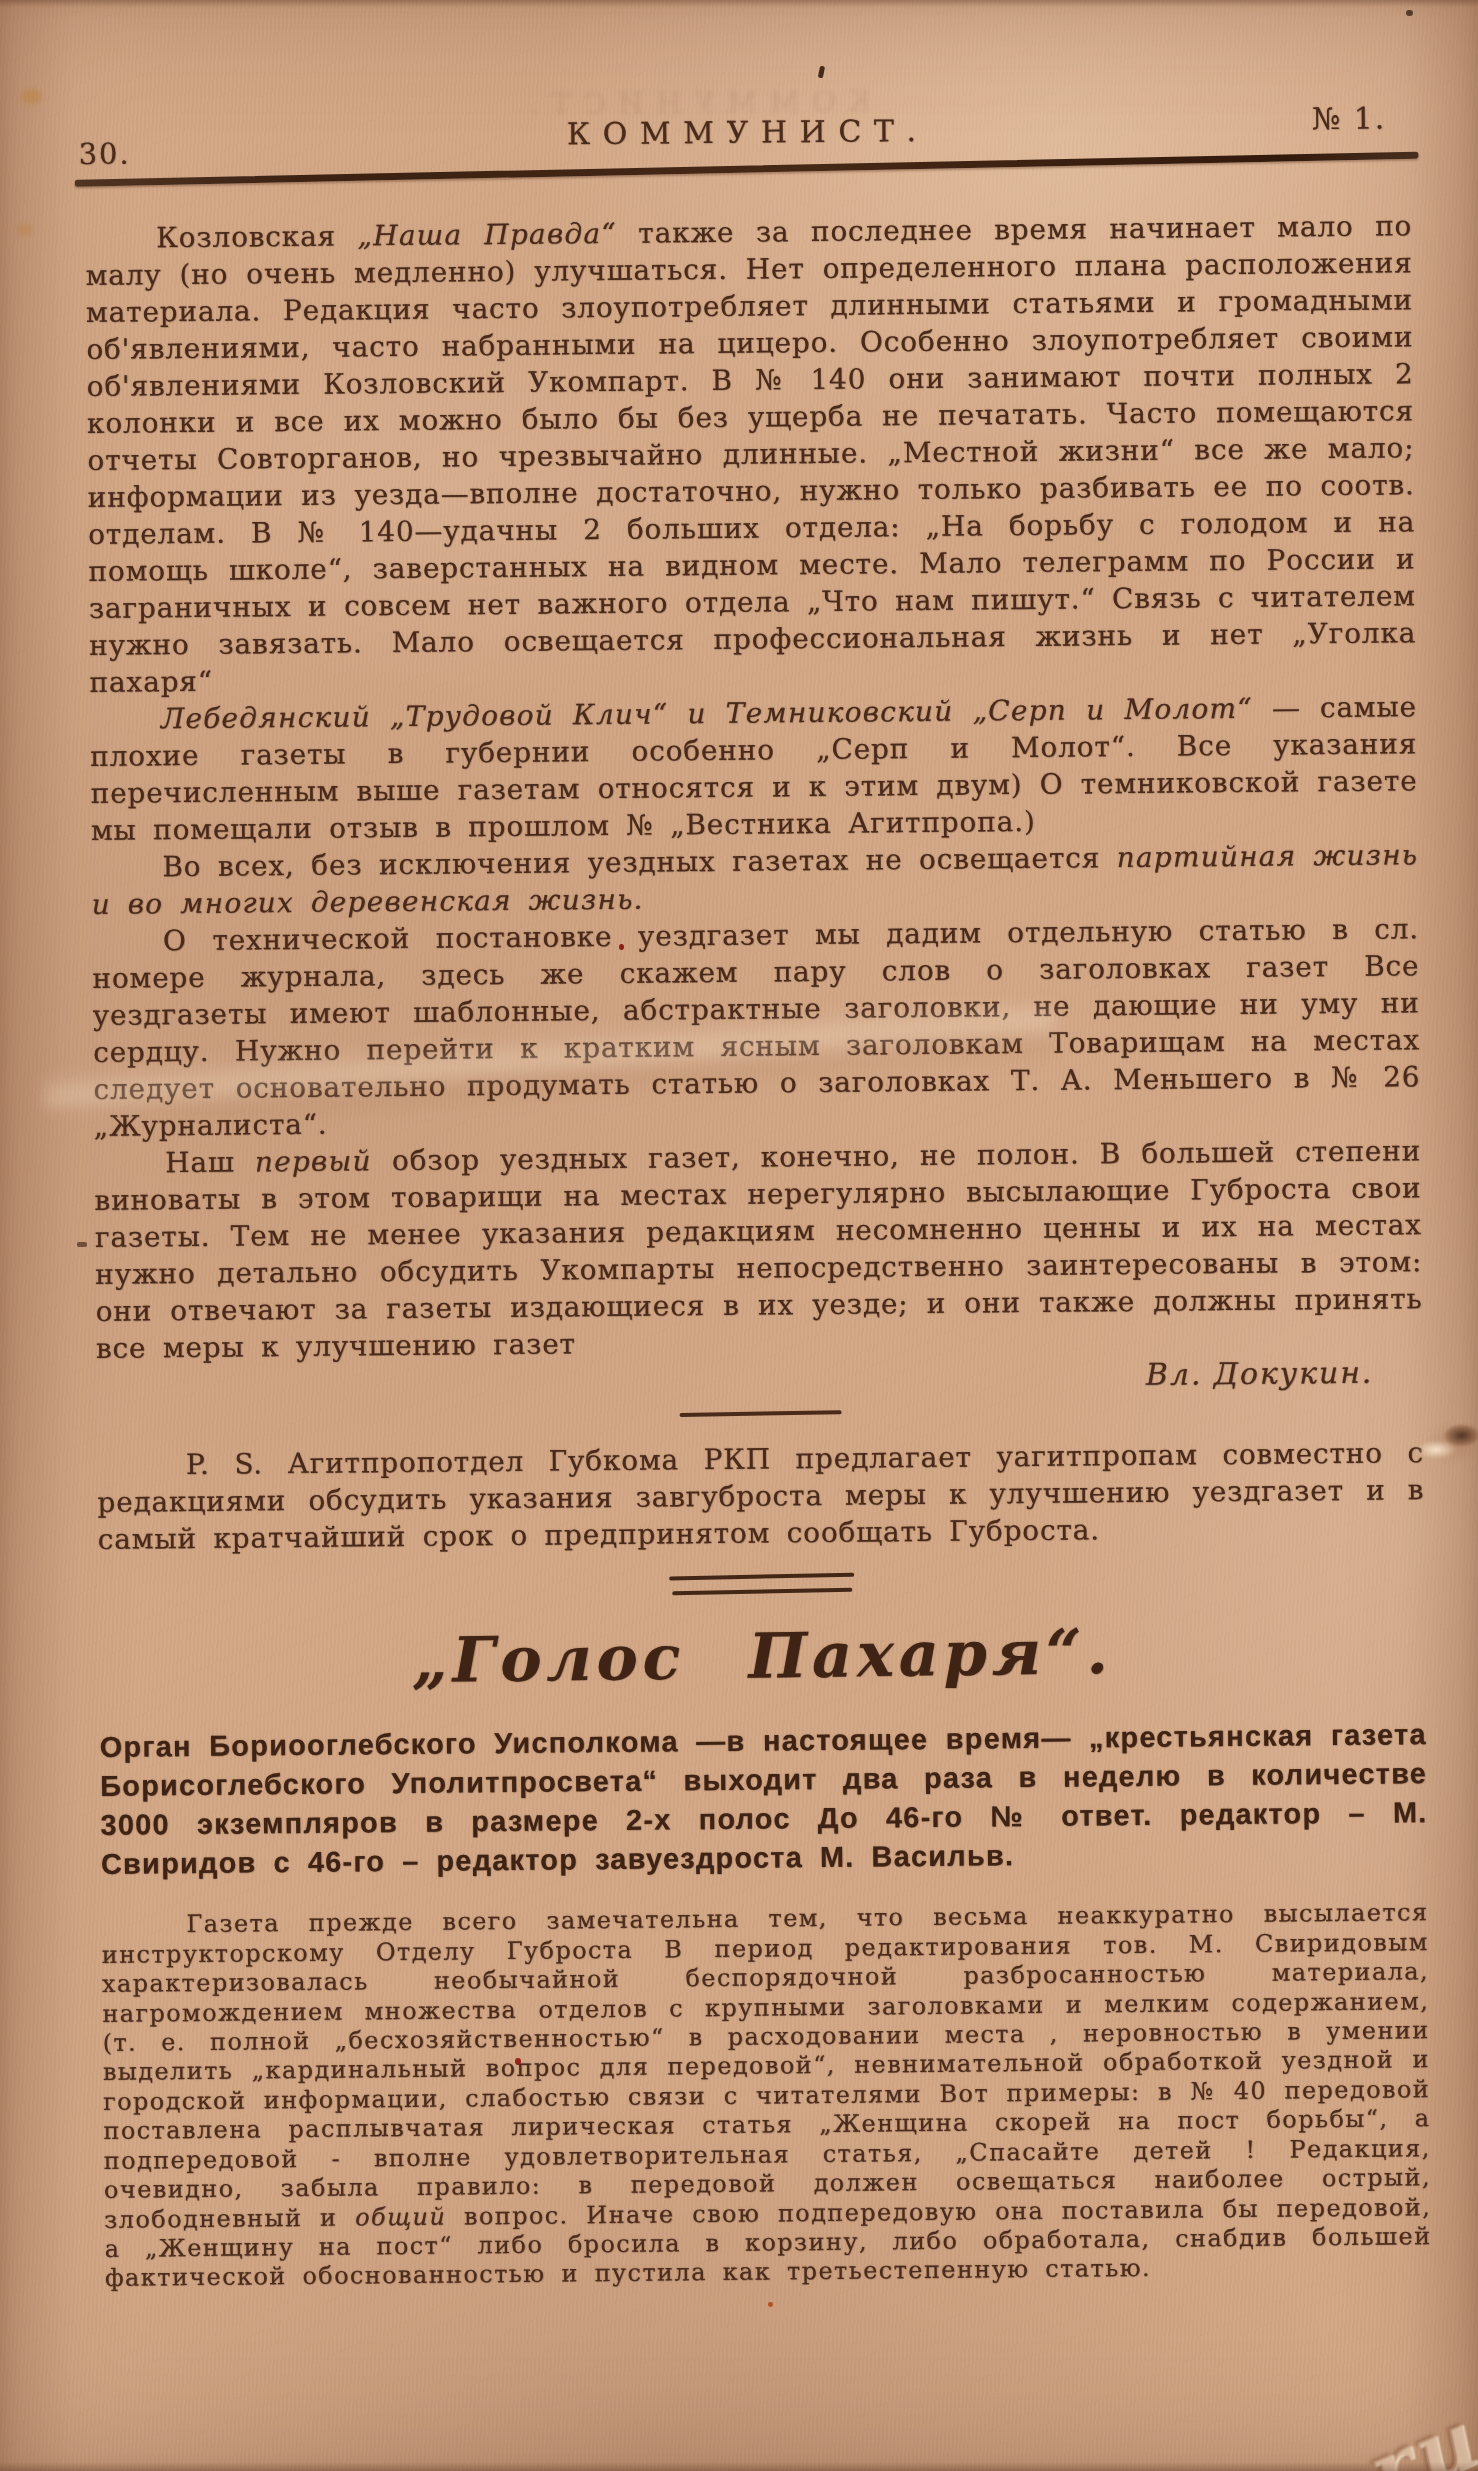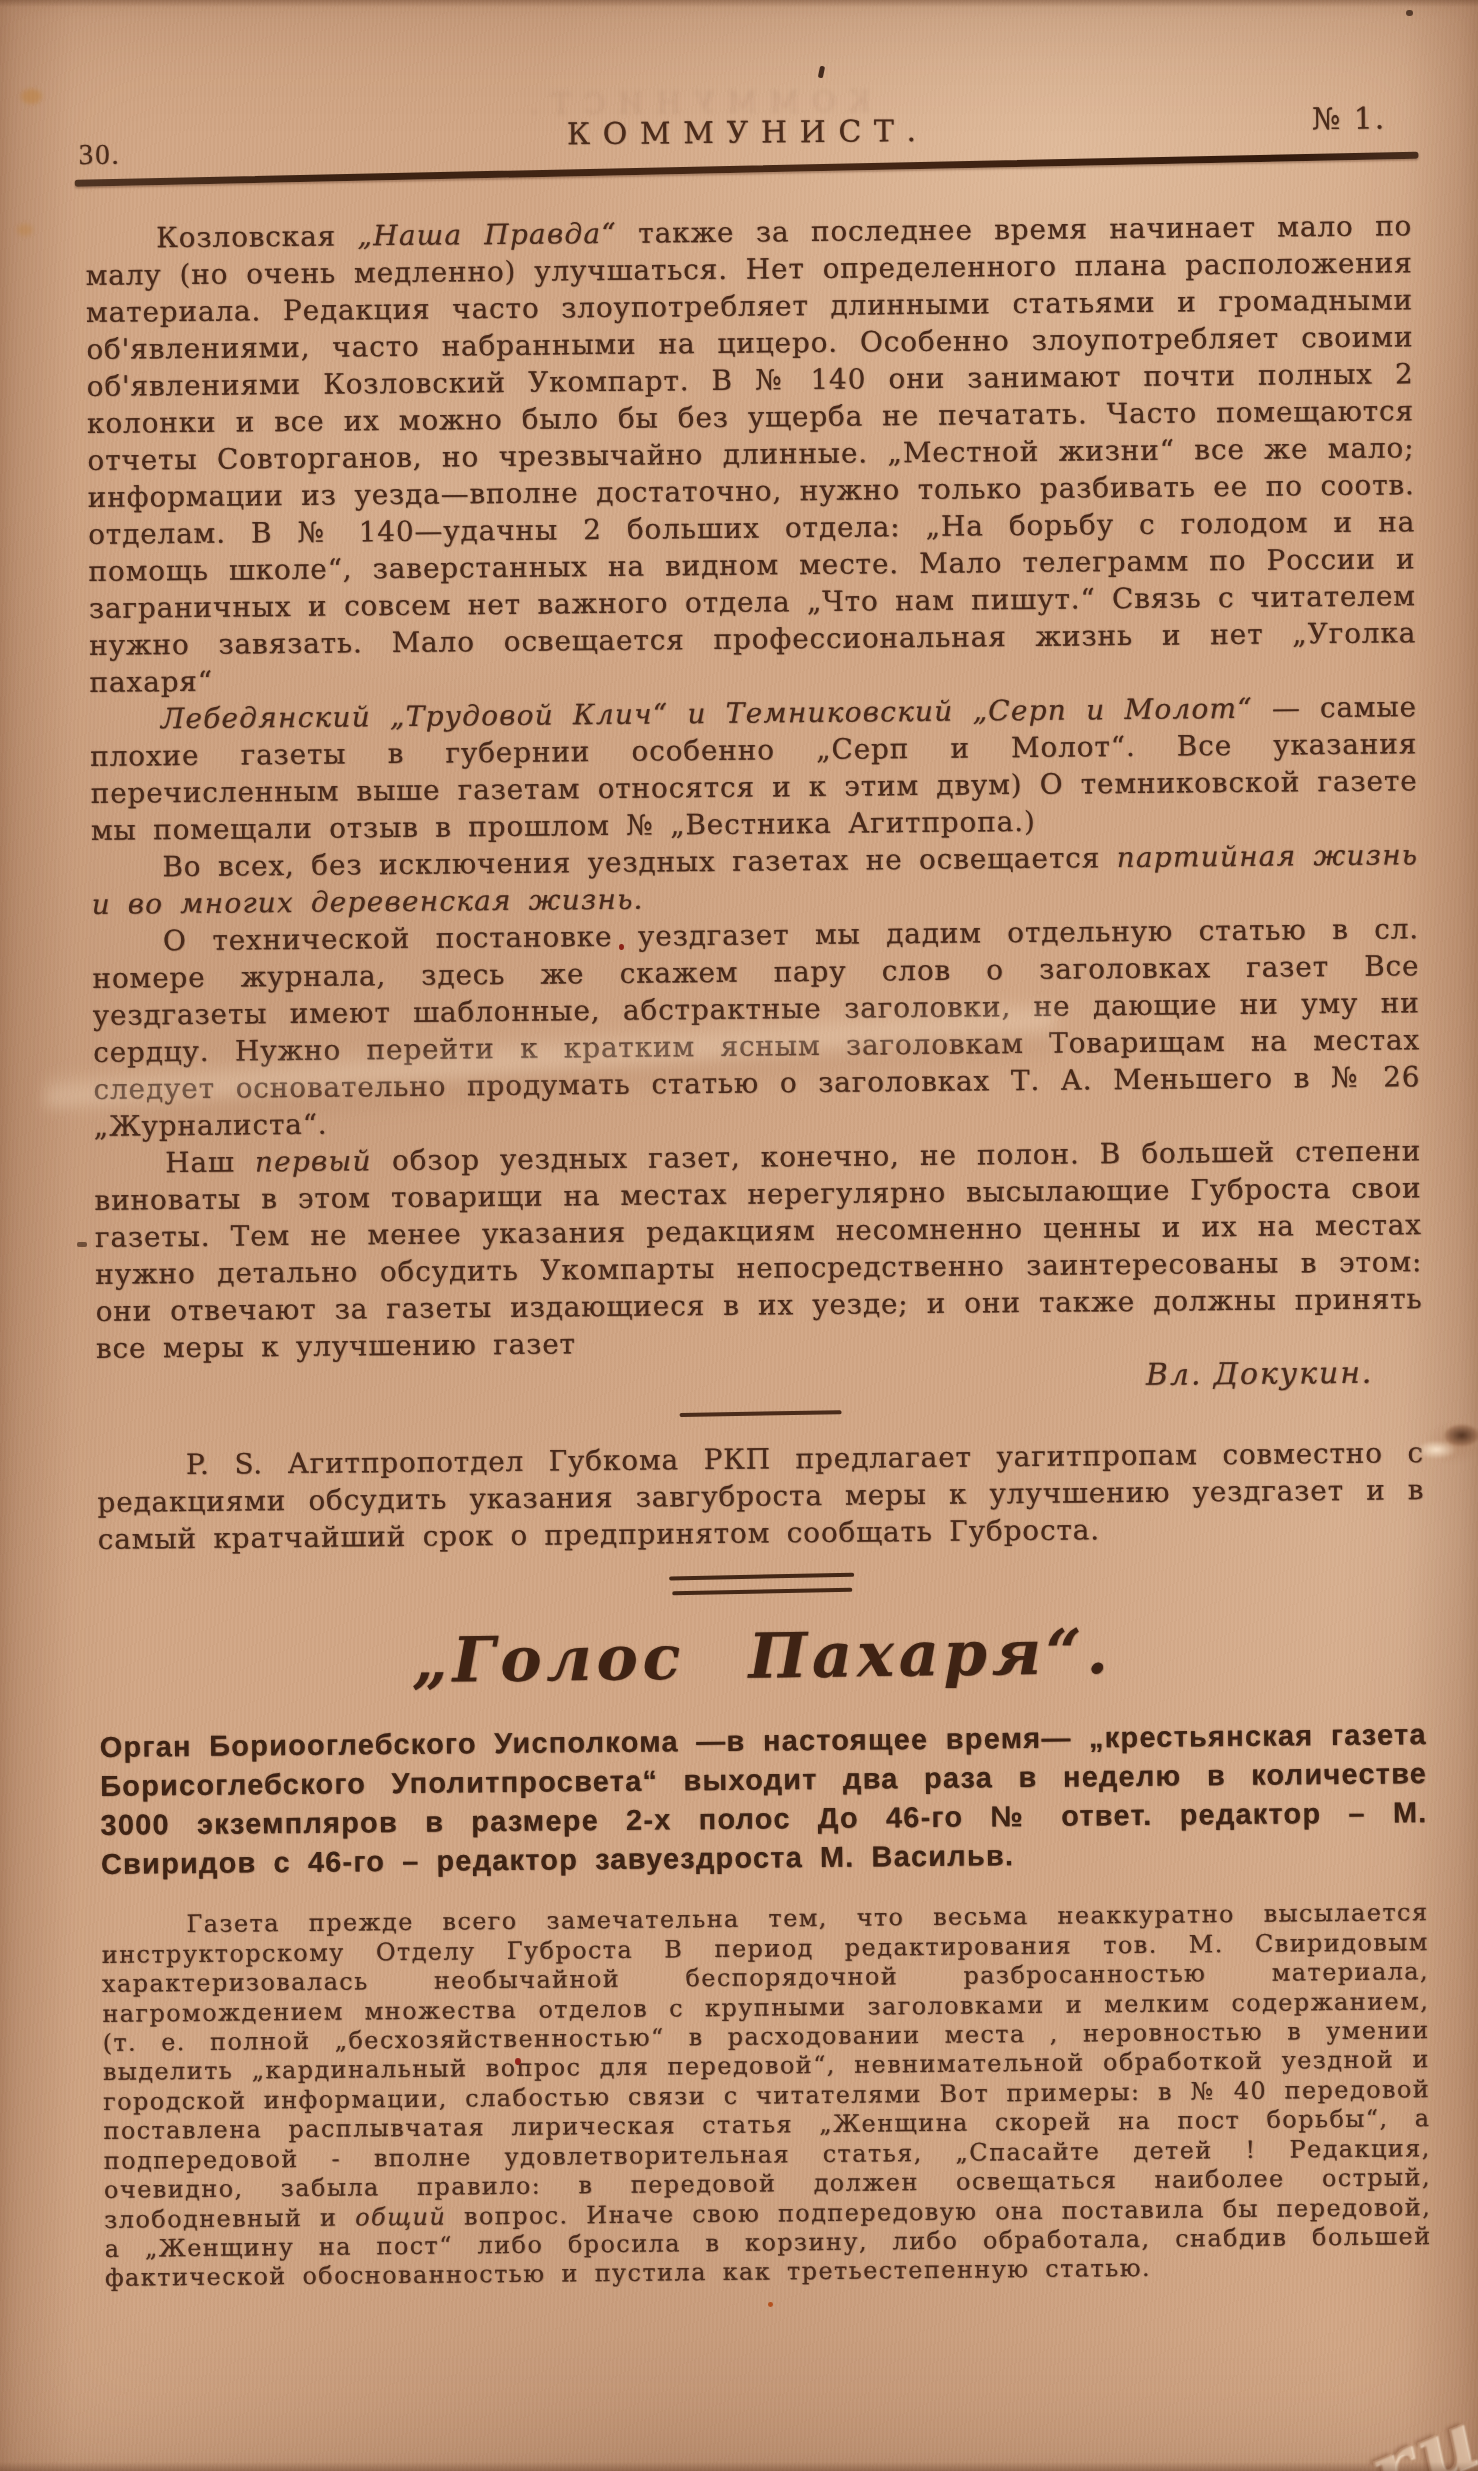--- a/index.html
+++ b/index.html
@@ -21,21 +21,21 @@
   .content{
     position:absolute; left:0; top:0; width:1478px;
     padding:0 68px 0 83px; box-sizing:border-box;
     transform:rotate(-0.55deg); transform-origin:55% 0;
     text-shadow:0 0 1.3px rgba(72,40,22,0.55), 0.6px 0.6px 0.6px rgba(72,40,22,0.25);
   }
   .running-head{
     margin-top:112px; height:46px; position:relative;
     font-size:29px; color:#4a2b1b;
   }
-  .folio{position:absolute; left:-5.8px; bottom:-5.8px; letter-spacing:1.9px;font-family:Liberation Serif, serif;}
+  .folio{position:absolute; left:-5.8px; bottom:-5.8px; letter-spacing:1.9px;}
   .masthead{
     position:absolute; left:50%; top:1.9px; transform:translateX(-50%);
     letter-spacing:12.6px; word-spacing:3.9px; font-size:30px;
   }
   .issue-no{position:absolute; right:25px; top:-5.8px; letter-spacing:1.9px; font-size:30px;}
   .ghost{
     position:absolute; left:46%; top:-27px; transform:translateX(-50%) scaleX(-1);
     font-size:29px; letter-spacing:12.6px; color:rgba(143,103,78,0.20);
     filter:blur(1.9px); text-shadow:none;
   }

